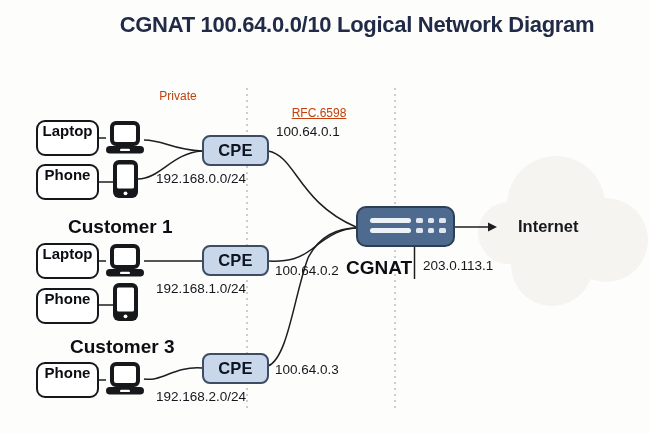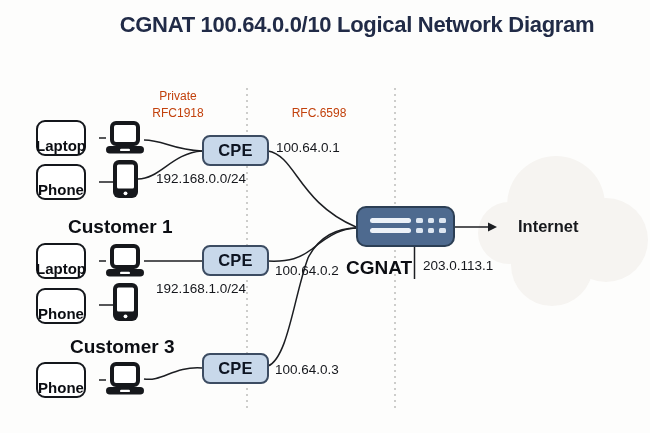--- a/index.html
+++ b/index.html
@@ -14,23 +14,23 @@
   .zone{
     position:absolute;width:96px;text-align:center;font-size:12px;line-height:17px;
     color:#c2410c;font-weight:400;
   }
   .dotline{
     position:absolute;width:2px;top:88px;height:322px;z-index:1;
     background:repeating-linear-gradient(to bottom,#cdcdcb 0 2px,transparent 2px 6px);
   }
   svg.wires{position:absolute;left:0;top:0;z-index:2;}
   .box{
-    position:absolute;box-sizing:border-box;width:50px;height:36px;z-index:3;
+    position:absolute;box-sizing:border-box;width:63px;height:36px;z-index:3;
     background:#ffffff;border:2px solid #14171c;border-radius:9px;
-    display:flex;align-items:flex-end;justify-content:center;
+    display:flex;align-items:flex-start;justify-content:center;
     font-weight:700;font-size:15px;color:#0b0d12;
   }
   .icon{position:absolute;z-index:3;line-height:0;}
   .cpe{
     position:absolute;box-sizing:border-box;width:67px;height:31px;z-index:3;
     background:#c8d8ea;border:2px solid #3c4c62;border-radius:8px;
     display:flex;align-items:center;justify-content:center;
     font-weight:700;font-size:16.5px;color:#0d1422;letter-spacing:0.2px;
   }
   .router{
@@ -49,23 +49,22 @@
 </style>
 </head>
 <body>
 
 <div class="stage">
 
   <div class="title">CGNAT 100.64.0.0/10 Logical Network Diagram</div>
 
   <div class="zone" style="left:130px;top:88px;">
     <div>Private</div>
-    <div>RFC1918</div>
   </div>
-  <div class="zone" style="left:271px;top:105px;">
+  <div class="zone" style="left:271px;top:105px;text-decoration:underline;">
     <div>RFC.6598</div>
   </div>
 
   <div class="dotline" style="left:246px;"></div>
   <div class="dotline" style="left:394px;"></div>
 
   <svg class="wires" width="650" height="433" viewBox="0 0 650 433">
 
     <g fill="#f6f4f1">
       <circle cx="556" cy="205" r="49"></circle>
@@ -113,21 +112,21 @@
     <svg width="27" height="40" viewBox="0 0 27 40">
         <rect x="1" y="1" width="25" height="38" rx="6" fill="#16181c"></rect>
         <rect x="5" y="5.5" width="17" height="24" rx="1.5" fill="#fff"></rect>
         <circle cx="13.5" cy="34.3" r="1.9" fill="#fff"></circle>
       </svg>
   </span>
   <div class="cpe" style="left:202px;top:135px;">
     <span>CPE</span>
   </div>
   <div class="t subnet" style="left:154px;top:171px;">192.168.0.0/24</div>
-  <div class="t" style="left:276px;top:140px;">100.64.0.1</div>
+  <div class="t" style="left:276px;top:124px;">100.64.0.1</div>
 
   <div class="t-b" style="left:68px;top:216px;">Customer 1</div>
   <div class="box" style="left:36px;top:243px;">
     <span>Laptop</span>
   </div>
   <span class="icon" style="left:105px;top:244px;">
     <svg width="40" height="34" viewBox="0 0 40 34">
         <rect x="7" y="2" width="26" height="21" rx="4" fill="#fff" stroke="#16181c" stroke-width="4"></rect>
         <rect x="1" y="25" width="38" height="7.5" rx="3.75" fill="#16181c"></rect>
         <rect x="15" y="27.7" width="10" height="2.4" rx="1.2" fill="#fff"></rect>
@@ -156,20 +155,21 @@
   <span class="icon" style="left:105px;top:362px;">
     <svg width="40" height="34" viewBox="0 0 40 34">
         <rect x="7" y="2" width="26" height="21" rx="4" fill="#fff" stroke="#16181c" stroke-width="4"></rect>
         <rect x="1" y="25" width="38" height="7.5" rx="3.75" fill="#16181c"></rect>
         <rect x="15" y="27.7" width="10" height="2.4" rx="1.2" fill="#fff"></rect>
       </svg>
   </span>
   <div class="cpe" style="left:202px;top:353px;">
     <span>CPE</span>
   </div>
+  <div class="t subnet" style="left:154px;top:389px;">192.168.2.0/24</div>
   <div class="t" style="left:275px;top:362px;">100.64.0.3</div>
 
   <div class="router">
     <div class="rbar" style="top:10px;"></div>
     <div class="rbar" style="top:20px;"></div>
     <div class="rdot" style="left:58px;top:10px;"></div>
     <div class="rdot" style="left:69.5px;top:10px;"></div>
     <div class="rdot" style="left:81px;top:10px;"></div>
     <div class="rdot" style="left:58px;top:20px;"></div>
     <div class="rdot" style="left:69.5px;top:20px;"></div>

